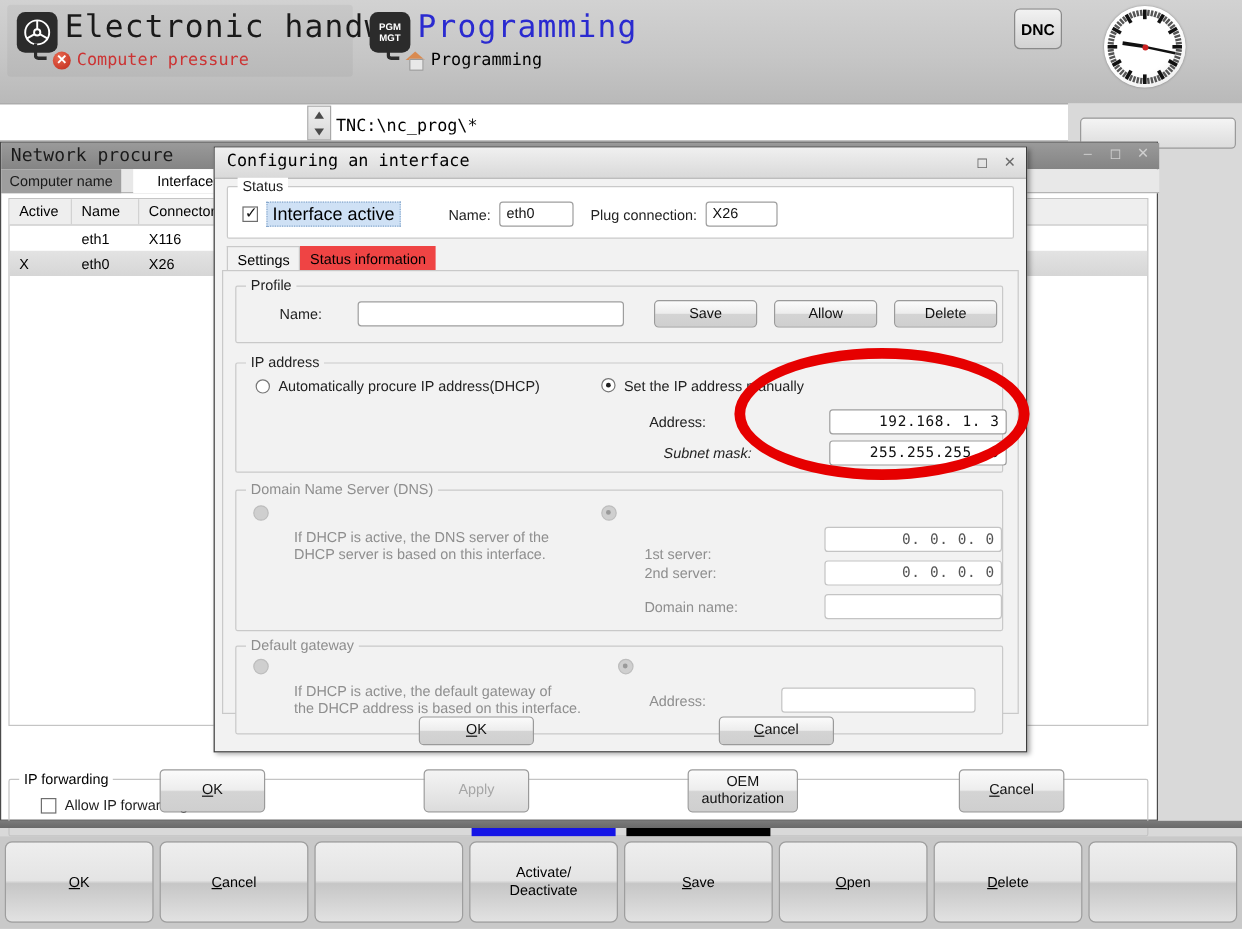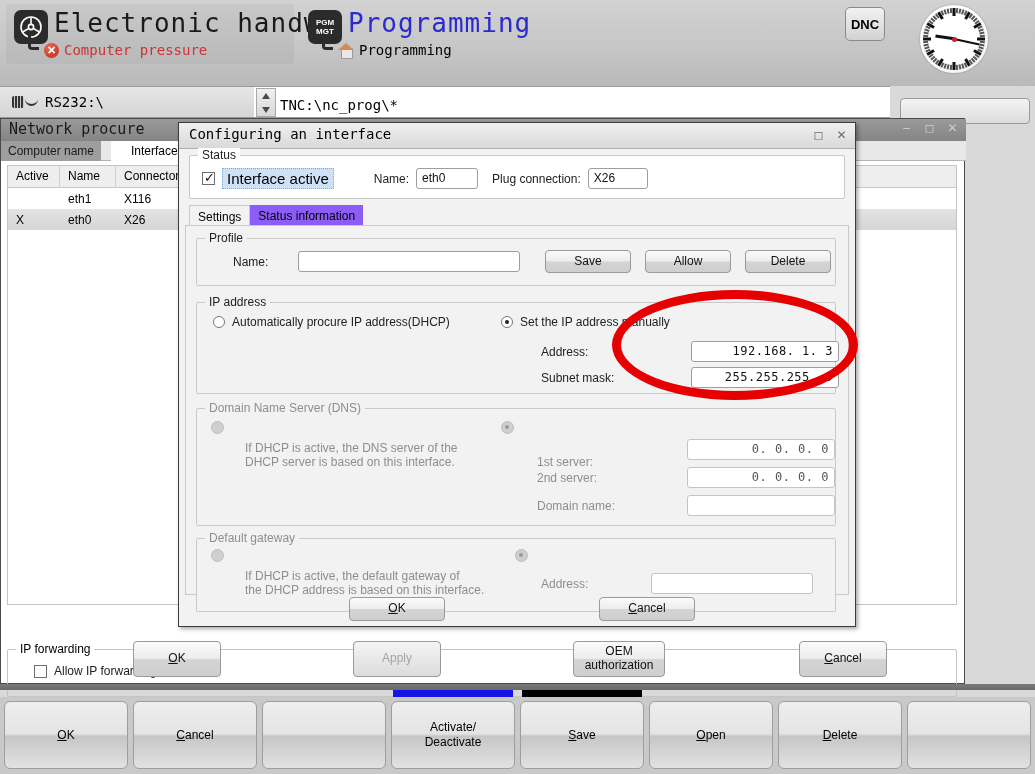--- a/index.html
+++ b/index.html
@@ -256,21 +256,21 @@
     letter-spacing:.5px;
   }
   .inp.empty{ background:#fff; }
   .inp.dis{ background:#fff; border-color:#c4c4c4; }
 
   #dlg-tabs{ position:absolute; left:10px; top:82px; height:21px; }
   .dtab{
     float:left; height:21px; padding:2px 8px 0 8px; font-size:12px; line-height:18px;
   }
   .dtab.active{ background:#f2f2f2; border:1px solid #c9c9c9; border-bottom:none; }
-  .dtab.inactive{ background:#8b5cf6; }
+  .dtab.inactive{ background:#ef4444; }
 
   #dlg-body{
     position:absolute; left:6px; top:102px; width:664px; height:370px;
     background:#f2f2f2; border:1px solid #c9c9c9;
   }
   #g-profile{ left:10px; top:12px; width:640px; height:48px; }
   #g-ip{ left:10px; top:76px; width:640px; height:92px; }
   #g-dns{ left:10px; top:182px; width:640px; height:118px; }
   #g-gw{ left:10px; top:312px; width:640px; height:74px; }
 
@@ -421,27 +421,20 @@
       <div class="tick" style="transform: translateX(-50%) rotate(342deg);"></div>
       <div class="tick" style="transform: translateX(-50%) rotate(348deg);"></div>
       <div class="tick" style="transform: translateX(-50%) rotate(354deg);"></div>
       <div class="hand" style="width: 2.5px; height: 19px; top: 15px; margin-left: -1.25px; transform: rotate(278.5deg);"></div>
       <div class="hand" style="width: 2px; height: 26px; top: 8px; margin-left: -1px; transform: rotate(102deg);"></div>
       <div class="hub"></div>
     </div>
 </div>
 
 <div id="pathbar">
-  <div id="path-left">
-    <span class="rs-ico">
-      <span class="plug"></span>
-        <span class="wave"></span>
-    </span>
-    <span class="path-text">RS232:\</span>
-  </div>
   <div id="path-spin">
     <span class="arrow up"></span>
       <span class="arrow dn"></span>
   </div>
   <div id="path-right">
     <span class="path-text">TNC:\nc_prog\*</span>
   </div>
 </div>
 <div id="header-right-box"></div>
 
@@ -555,27 +548,27 @@
         <span>Delete</span>
       </div>
     </div>
 
     <div class="group" id="g-ip">
       <span class="glabel">IP address</span>
       <div style="position:absolute;left:16px;top:12px;display:flex;align-items:center;gap:7px;">
         <span class="radio"></span>
         <span class="lbl">Automatically procure IP address(DHCP)</span>
       </div>
-      <div style="position:absolute;left:304px;top:12px;display:flex;align-items:center;gap:7px;">
+      <div style="position:absolute;left:304px;top:12px;display:flex;gap:7px;">
         <span class="radio on"></span>
         <span class="lbl">Set the IP address manually</span>
       </div>
       <span class="lbl" style="position:absolute;left:344px;top:42px;">Address:</span>
       <span class="inp mono" style="position:absolute;left:494px;top:38px;width:148px;text-align:right;">192.168.  1.  3</span>
-      <span class="lbl" style="position:absolute;left:344px;top:68px;">Subnet mask:</span>
+      <span class="lbl" style="position:absolute;left:356px;top:68px;font-style:italic;">Subnet mask:</span>
       <span class="inp mono" style="position:absolute;left:494px;top:64px;width:148px;text-align:right;">255.255.255.  0</span>
     </div>
 
     <div class="group disabled" id="g-dns">
       <span class="glabel">Domain Name Server (DNS)</span>
       <span class="radio dis" style="position:absolute;left:14px;top:12px;width:13px;height:13px;"></span>
       <span class="radio dis on" style="position:absolute;left:304px;top:12px;width:13px;height:13px;"></span>
       <span class="lbl dis" style="position:absolute;left:48px;top:32px;">If DHCP is active, the DNS server of the</span>
       <span class="lbl dis" style="position:absolute;left:48px;top:46px;">DHCP server is based on this interface.</span>
       <span class="lbl dis" style="position:absolute;left:340px;top:46px;">1st server:</span>

